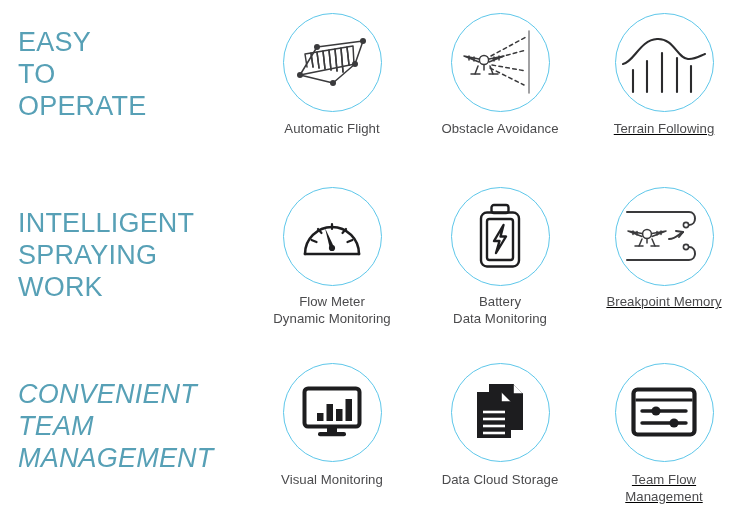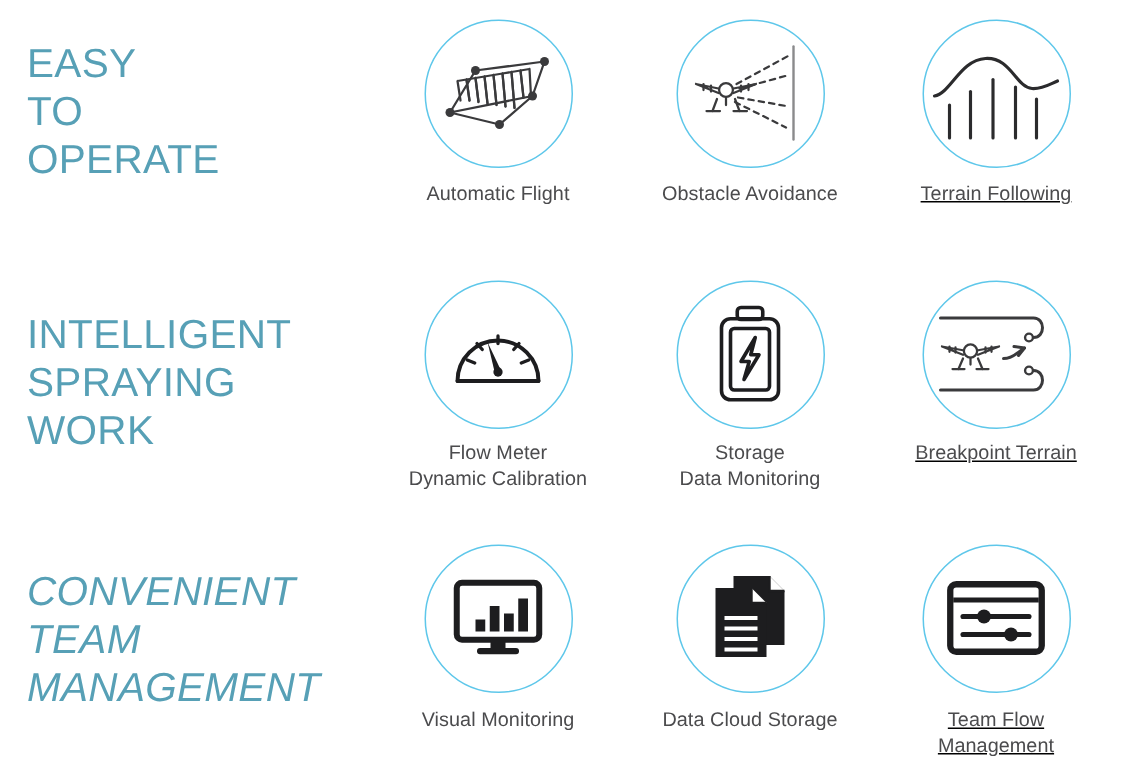--- a/index.html
+++ b/index.html
@@ -220,39 +220,39 @@
                 <line x1="45" y1="20" x2="41.5" y2="24"></line>
                 <line x1="51.5" y1="31" x2="46.5" y2="33"></line>
               </g>
               <path d="M24,19 L33,38 L29,40 Z" fill="#1d1d1f"></path>
               <circle cx="31" cy="39" r="3.1" fill="#1d1d1f"></circle>
             </svg>
           </span>
         </div>
       </div>
       <div class="caption">Flow Meter
-Dynamic Calibration</div>
+Dynamic Monitoring</div>
     </div>
 
     <div class="feature col-1">
       <div class="circle-wrap">
         <div class="circle">
           <span>
             <svg width="46" height="66" viewBox="0 0 46 66">
               <g fill="none" stroke="#1d1d1f" stroke-width="2.4" stroke-linejoin="round">
                 <rect x="14.5" y="2" width="17" height="8" rx="2.5"></rect>
                 <rect x="4" y="9.5" width="38" height="54" rx="6"></rect>
                 <rect x="10" y="16" width="26" height="41" rx="2.5"></rect>
               </g>
               <path d="M26.5,22 L17,38 L22.5,38 L19,50 L29,33.5 L23.5,33.5 Z" fill="none" stroke="#1d1d1f" stroke-width="2.4" stroke-linejoin="round"></path>
             </svg>
           </span>
         </div>
       </div>
-      <div class="caption">Storage
+      <div class="caption">Battery
 Data Monitoring</div>
     </div>
 
     <div class="feature col-2">
       <div class="circle-wrap">
         <div class="circle">
           <span>
             <svg width="86" height="66" viewBox="0 0 86 66">
               <g fill="none" stroke="#3a3a3c" stroke-width="2" stroke-linecap="round">
                 <path d="M6,9 L68,9 C76,9 76,22 68,22 L66,22"></path>
@@ -270,21 +270,21 @@
                 <path d="M14,43 L22,43 M30,43 L38,43"></path>
                 <path d="M26,35.5 L26,40"></path>
               </g>
 
               <path d="M48,36 C55,36 58,31 62,29" fill="none" stroke="#3a3a3c" stroke-width="2" stroke-linecap="round"></path>
               <path d="M62,29 L55,28 M62,29 L58,34" fill="none" stroke="#3a3a3c" stroke-width="2" stroke-linecap="round"></path>
             </svg>
           </span>
         </div>
       </div>
-      <div class="caption">Breakpoint Terrain</div>
+      <div class="caption">Breakpoint Memory</div>
     </div>
   </div>
 
   <div class="row" id="row-2">
 
     <div class="row-heading">CONVENIENT
 TEAM
 MANAGEMENT</div>
 
     <div class="feature col-0">

